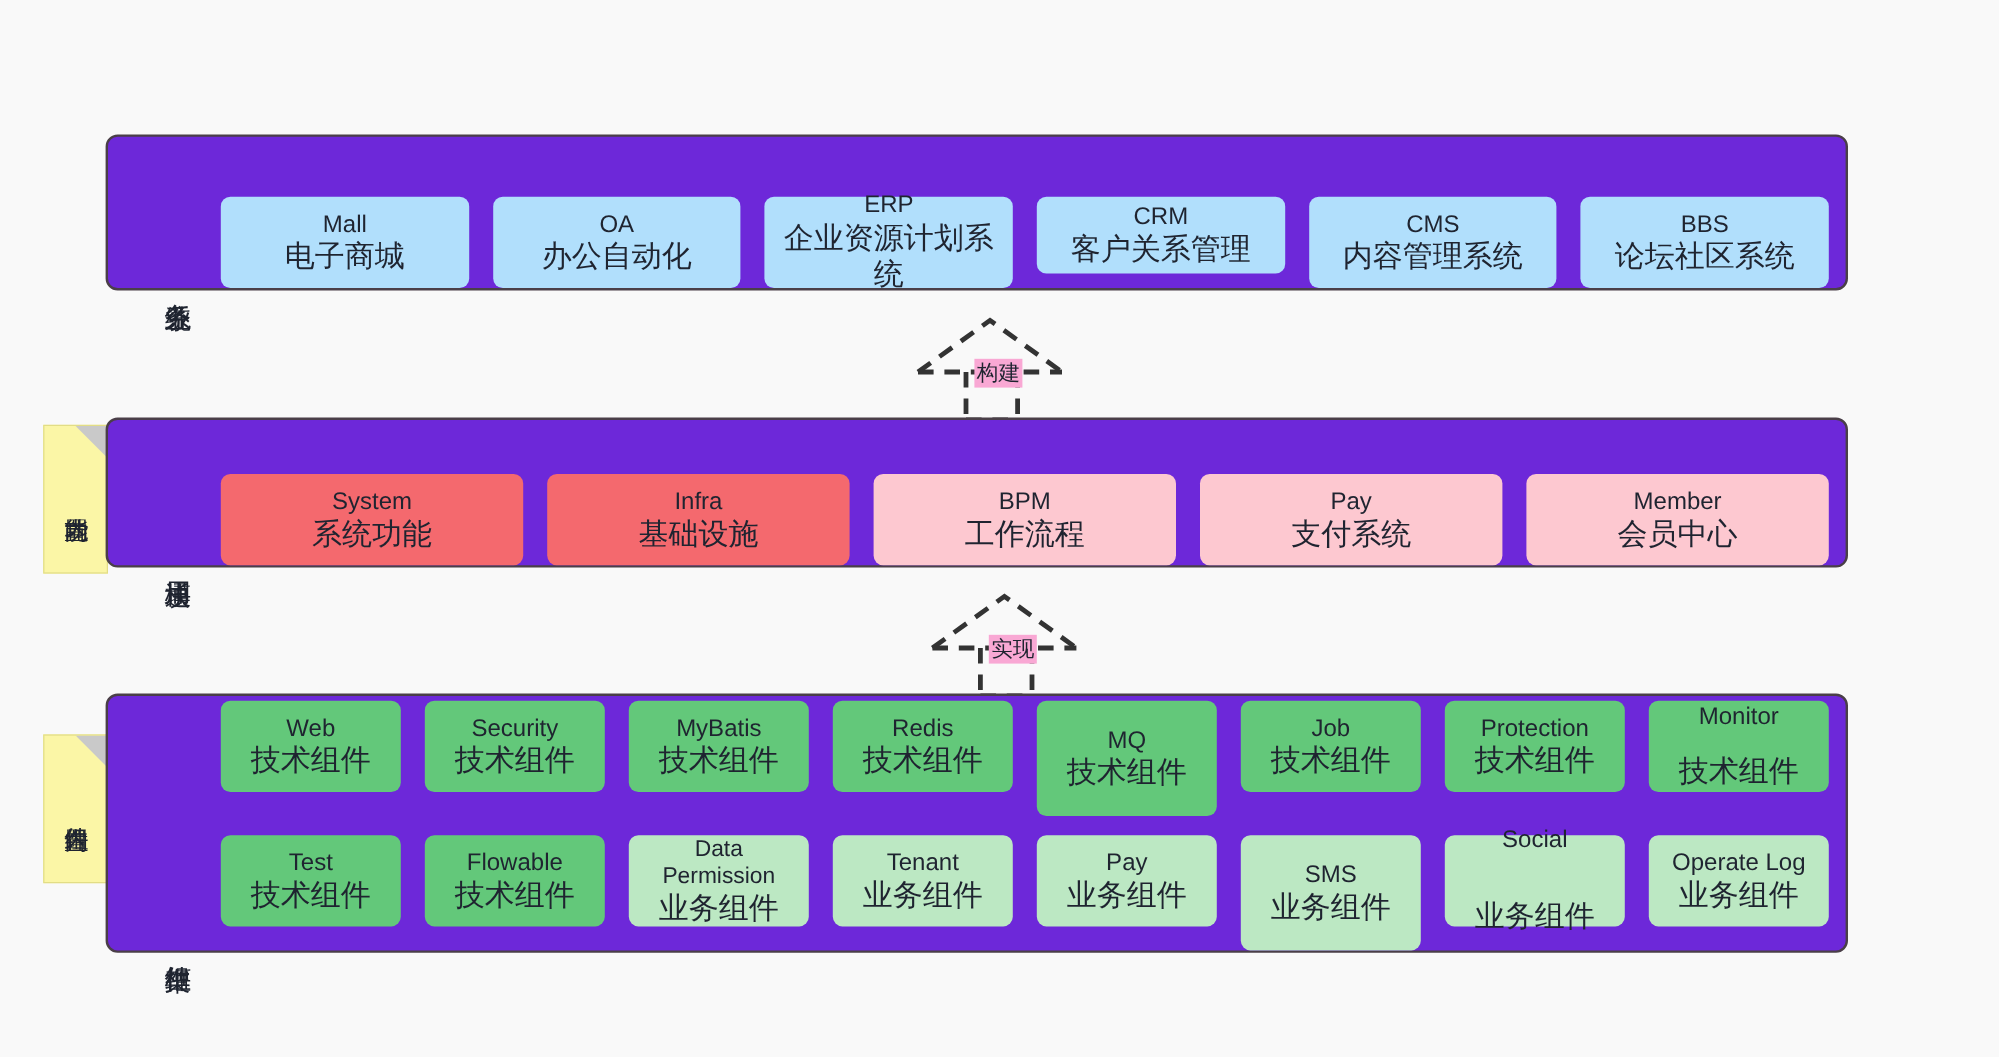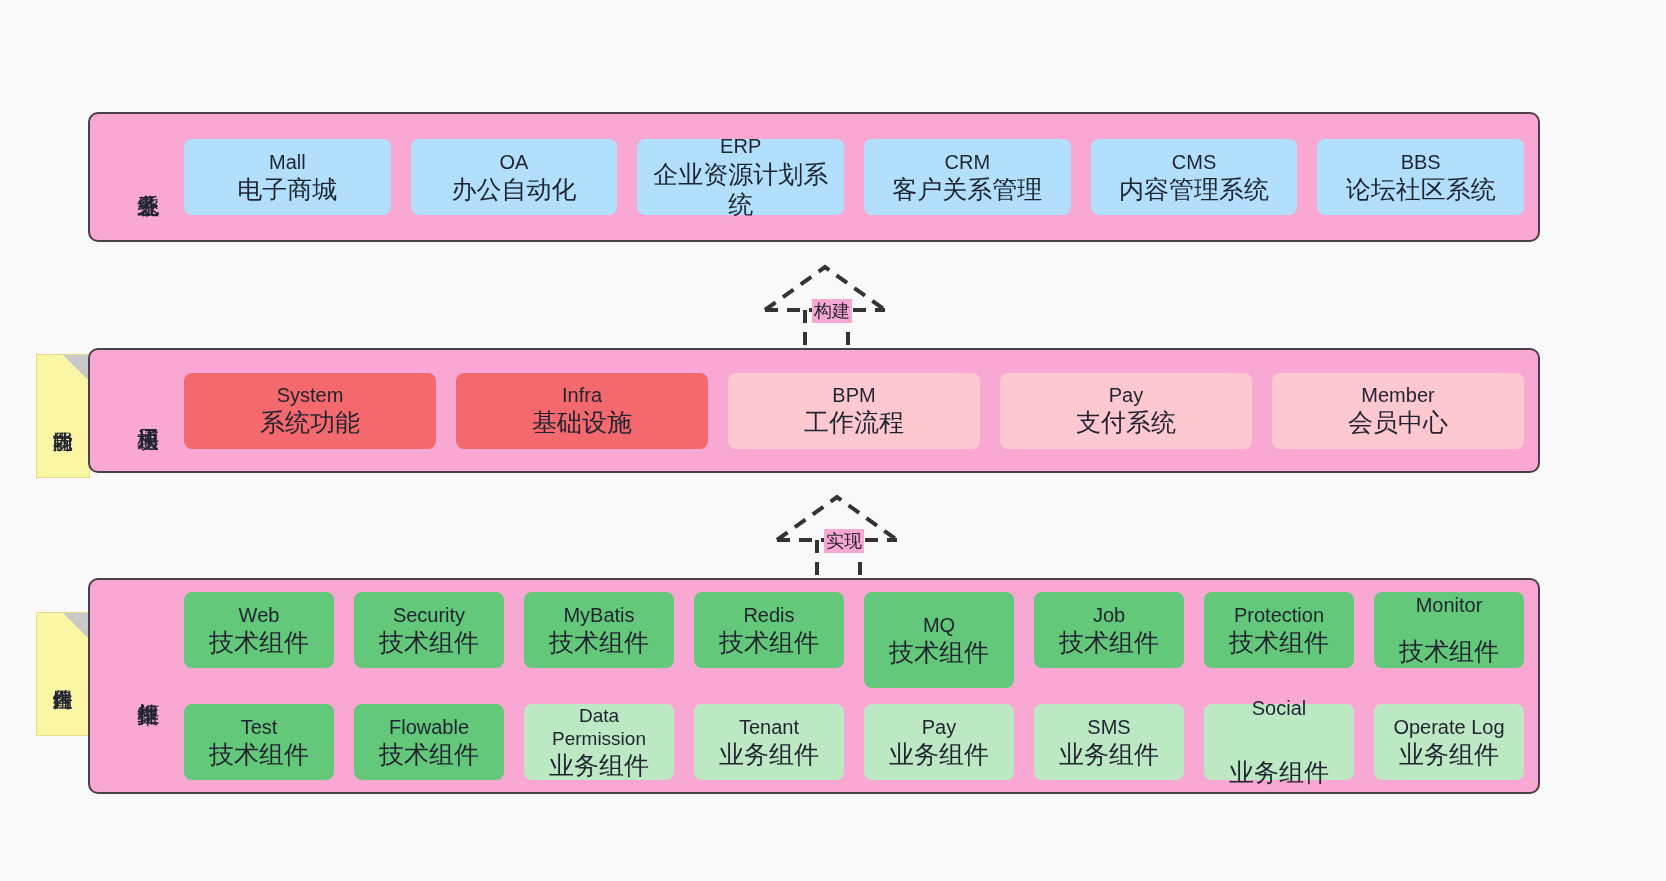--- a/index.html
+++ b/index.html
@@ -7,25 +7,25 @@
     width: 1666px; height: 881px;
     background: #f9f9f9;
     font-family: "Liberation Sans", "DejaVu Sans", sans-serif;
     overflow: hidden;
   }
   #canvas { position: relative; width: 1666px; height: 881px; }
 
   
   .layer {
     position: absolute;
-    background: #f9a8d4;
+    background: #6d28d9;
     border: 2px solid #4a3f48;
     border-radius: 10px;
     display: flex;
-    align-items: center;
+    align-items: flex-end;
     padding-left: 36px;
   }
   .layer-title {
     flex: 0 0 auto;
     width: 44px;
     display: flex;
     flex-direction: column;
     align-items: center;
     justify-content: center;
     font-size: 22px;
@@ -130,21 +130,21 @@
         <div class="card c-blue" style="height:76px;">
           <span class="t1">OA</span>
           <span class="t2">办公自动化</span>
         </div>
 
         <div class="card c-blue" style="height:76px;">
           <span class="t1">ERP</span>
           <span class="t2">企业资源计划系统</span>
         </div>
 
-        <div class="card c-blue" style="height:76px;">
+        <div class="card c-blue" style="height:64px;">
           <span class="t1">CRM</span>
           <span class="t2">客户关系管理</span>
         </div>
 
         <div class="card c-blue" style="height:76px;">
           <span class="t1">CMS</span>
           <span class="t2">内容管理系统</span>
         </div>
 
         <div class="card c-blue" style="height:76px;">
@@ -277,21 +277,21 @@
           <span class="t2">业务组件</span>
         </div>
         <div class="card c-lightgreen" style="height:76px;">
           <span class="t1">Tenant</span>
           <span class="t2">业务组件</span>
         </div>
         <div class="card c-lightgreen" style="height:76px;">
           <span class="t1">Pay</span>
           <span class="t2">业务组件</span>
         </div>
-        <div class="card c-lightgreen" style="height:76px;">
+        <div class="card c-lightgreen" style="height:96px;">
           <span class="t1">SMS</span>
           <span class="t2">业务组件</span>
         </div>
         <div class="card c-lightgreen" style="height:76px;gap:37px;">
           <span class="t1">Social</span>
           <span class="t2">业务组件</span>
         </div>
         <div class="card c-lightgreen" style="height:76px;">
           <span class="t1">Operate Log</span>
           <span class="t2">业务组件</span>

